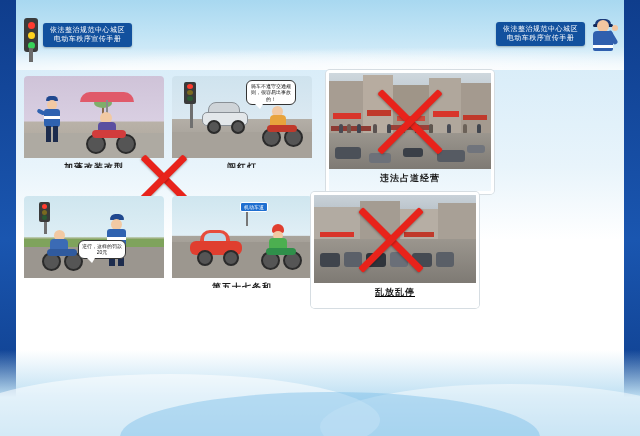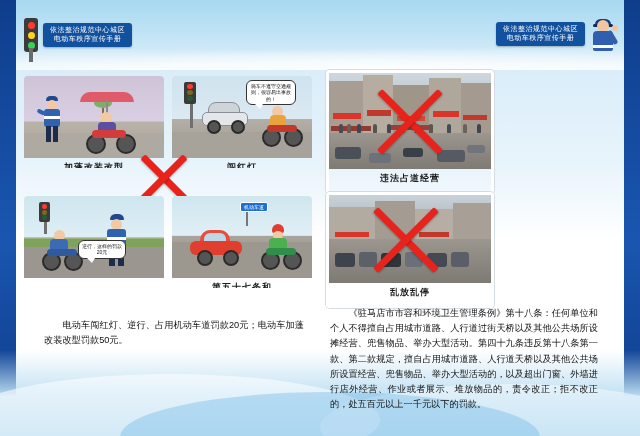--- a/index.html
+++ b/index.html
@@ -346,21 +346,21 @@
         <div class="veh" style="left:138px;bottom:16px;width:18px;height:8px;background:#70747c;"></div>
       </div>
       <div class="redx" style="left:38px;top:8px;width:86px;height:82px;">
         <i style="height:9%;"></i>
           <i style="height:9%;"></i>
       </div>
     </div>
     <div class="cap">违法占道经营</div>
   </div>
 
-  <div class="panel" style="left:326px;top:192px;width:162px;height:110px;border:3px solid #fff;box-shadow:0 0 0 1px #d6dde2;">
+  <div class="panel" style="left:311px;top:192px;width:162px;height:110px;border:3px solid #fff;box-shadow:0 0 0 1px #d6dde2;text-decoration:underline;">
     <div class="photo" style="width:162px;height:88px;">
       <div class="street" style="background:linear-gradient(180deg,#c9d2d9 0%,#b4bdc4 26%,#9b9890 27%,#86837d 100%);">
         <div class="bldg" style="left:0;bottom:46%;width:46px;height:36px;background:#b2aba2;"></div>
         <div class="bldg" style="left:46px;bottom:46%;width:40px;height:42px;background:#a49c92;"></div>
         <div class="bldg" style="left:86px;bottom:46%;width:38px;height:34px;background:#b6aea4;"></div>
         <div class="bldg" style="left:124px;bottom:46%;width:38px;height:40px;background:#a8a096;"></div>
         <div class="shop-sign" style="left:6px;bottom:52%;width:34px;height:5px;"></div>
         <div class="shop-sign" style="left:90px;bottom:52%;width:30px;height:5px;background:#c0392b;"></div>
         <div class="road" style="height:50%;"></div>
 
@@ -375,19 +375,15 @@
       </div>
       <div class="redx" style="left:34px;top:6px;width:86px;height:78px;">
         <i style="height:9%;"></i>
           <i style="height:9%;"></i>
       </div>
     </div>
     <div class="cap">乱放乱停</div>
   </div>
 
   <div class="text-col" style="left:44px;top:318px;width:260px;">
-    <p>电动车闯红灯、逆行、占用机动车道罚款20元；电动车加蓬改装改型罚款50元。</p>
-  </div>
-
-  <div class="text-col" style="left:330px;top:306px;width:268px;">
-    <p>《驻马店市市容和环境卫生管理条例》第十八条：任何单位和个人不得擅自占用城市道路、人行道过街天桥以及其他公共场所设摊经营、兜售物品、举办大型活动。第四十九条违反第十八条第一款、第二款规定，擅自占用城市道路、人行道天桥以及其他公共场所设置经营、兜售物品、举办大型活动的，以及超出门窗、外墙进行店外经营、作业或者展示、堆放物品的，责令改正；拒不改正的，处五百元以上一千元以下的罚款。</p>
-  </div>
+  </div>
+
 </div>
 
 </body></html>

